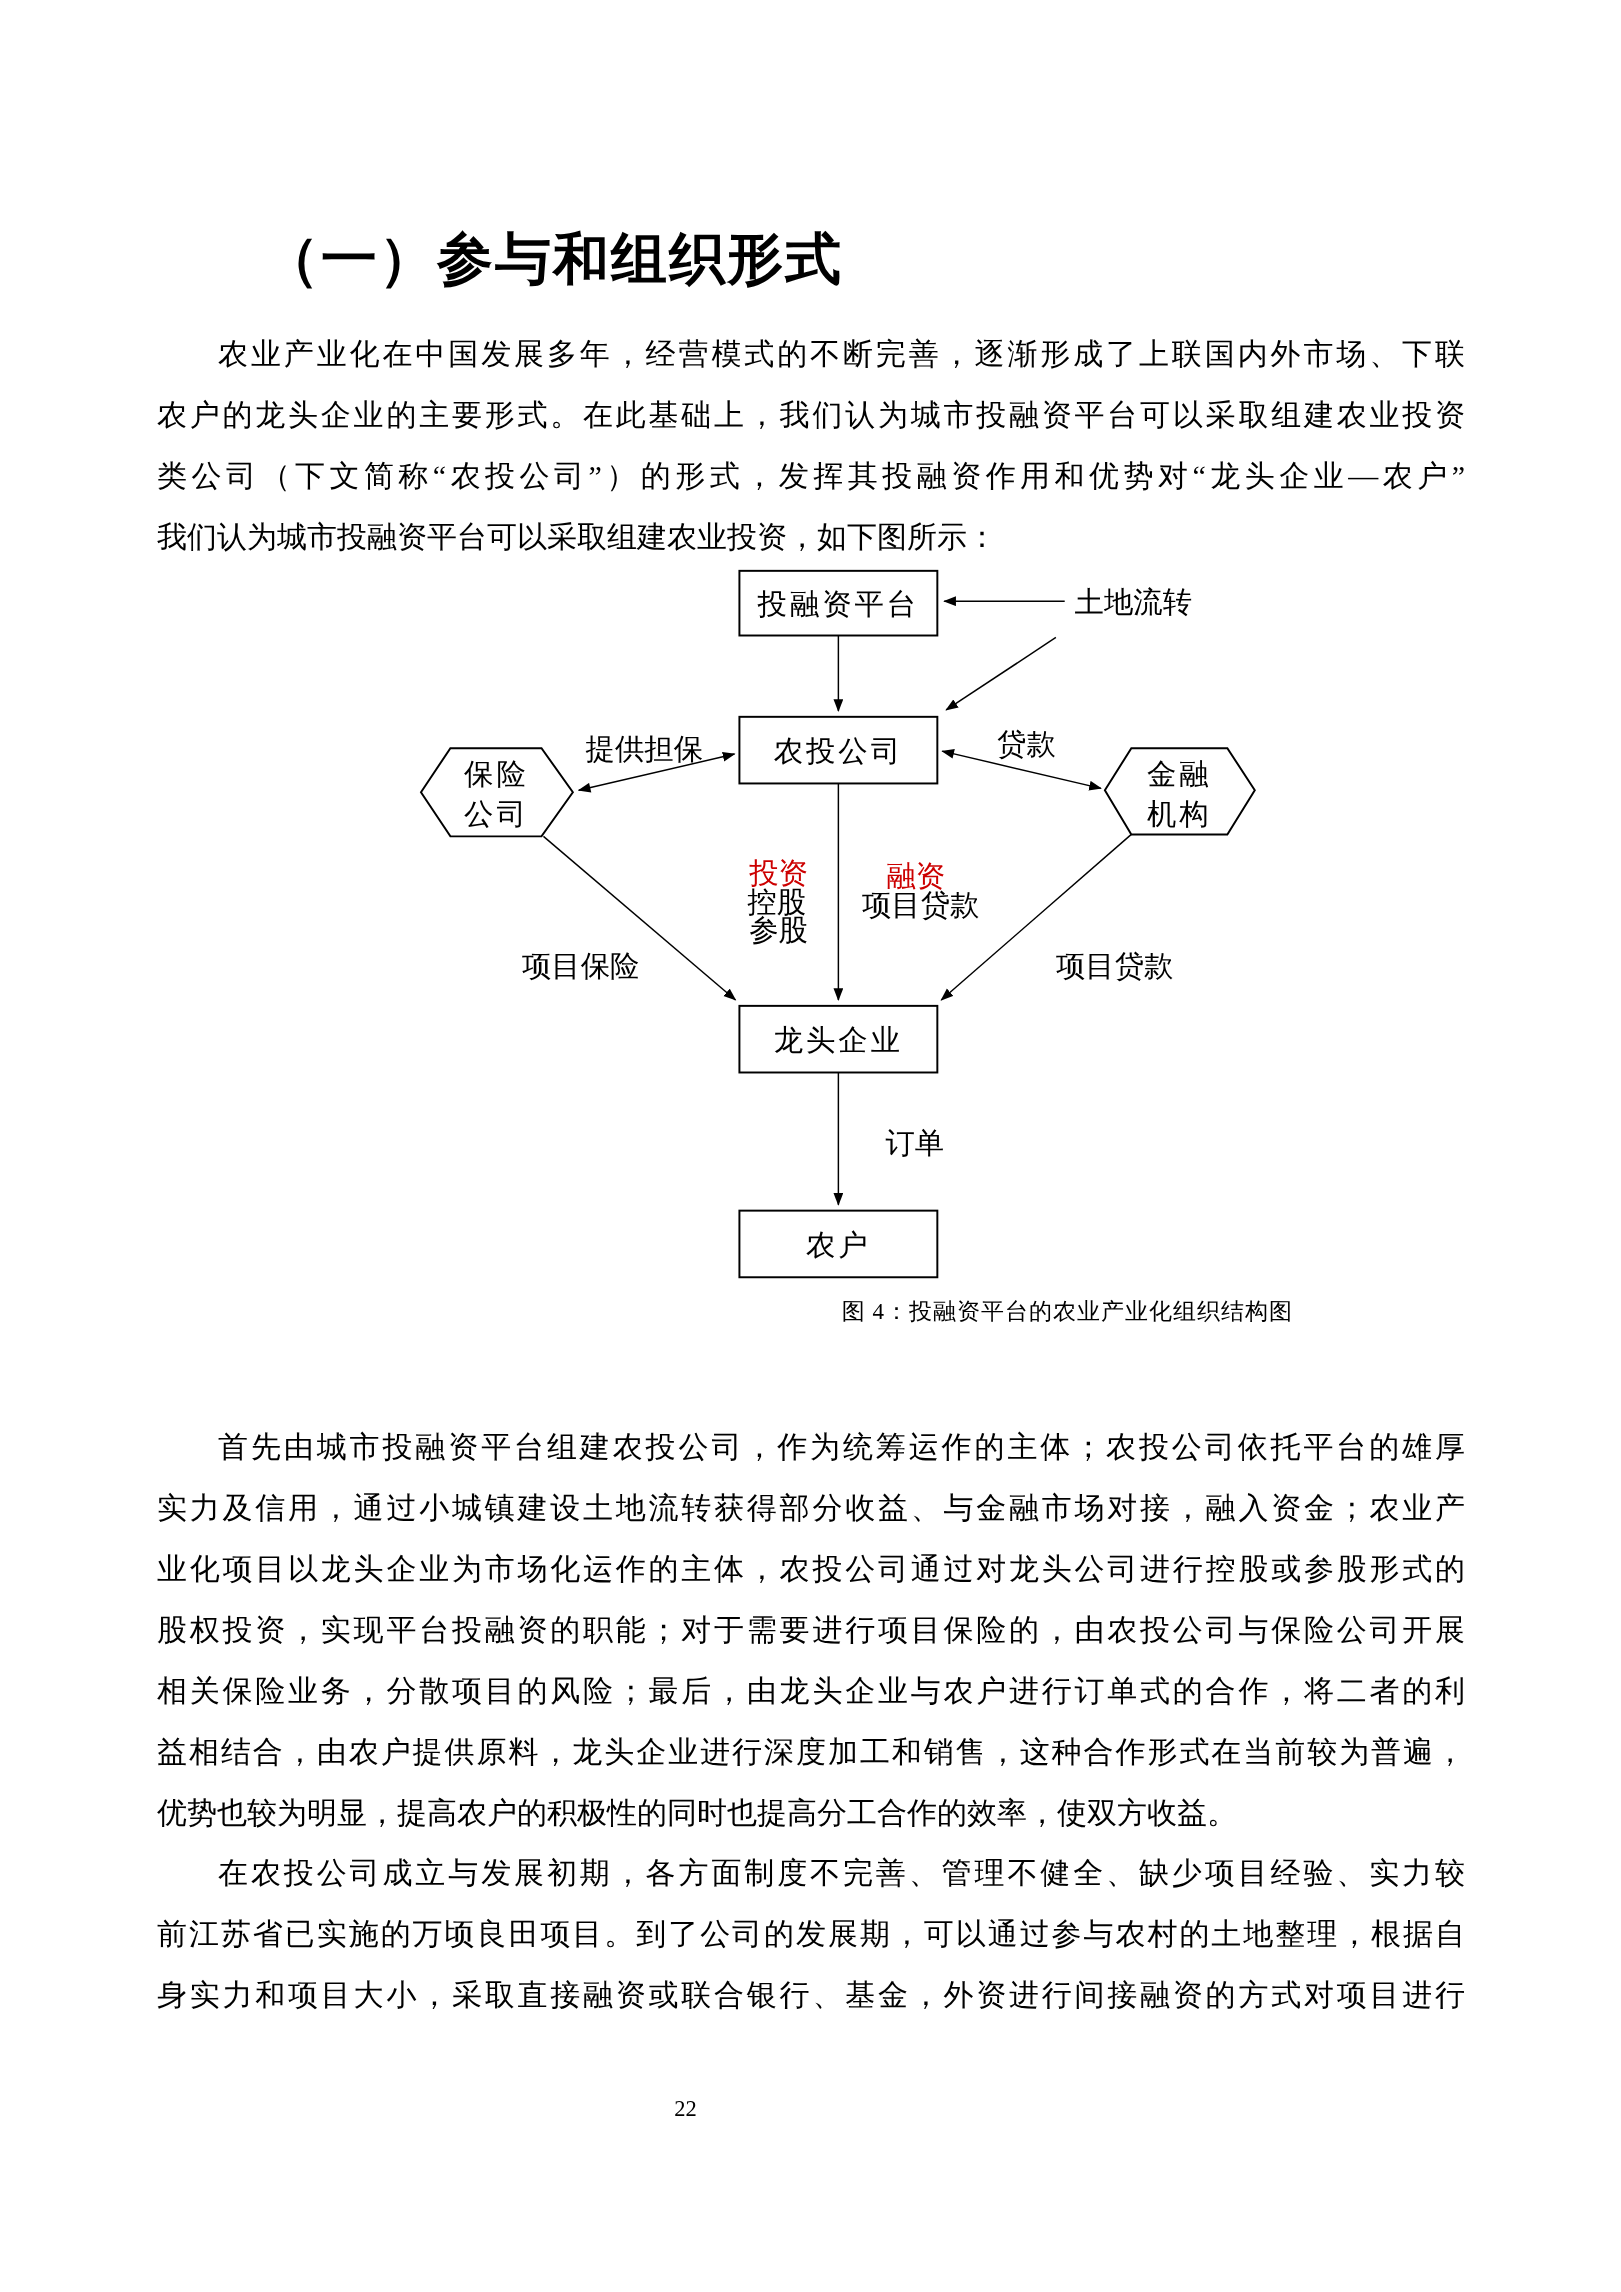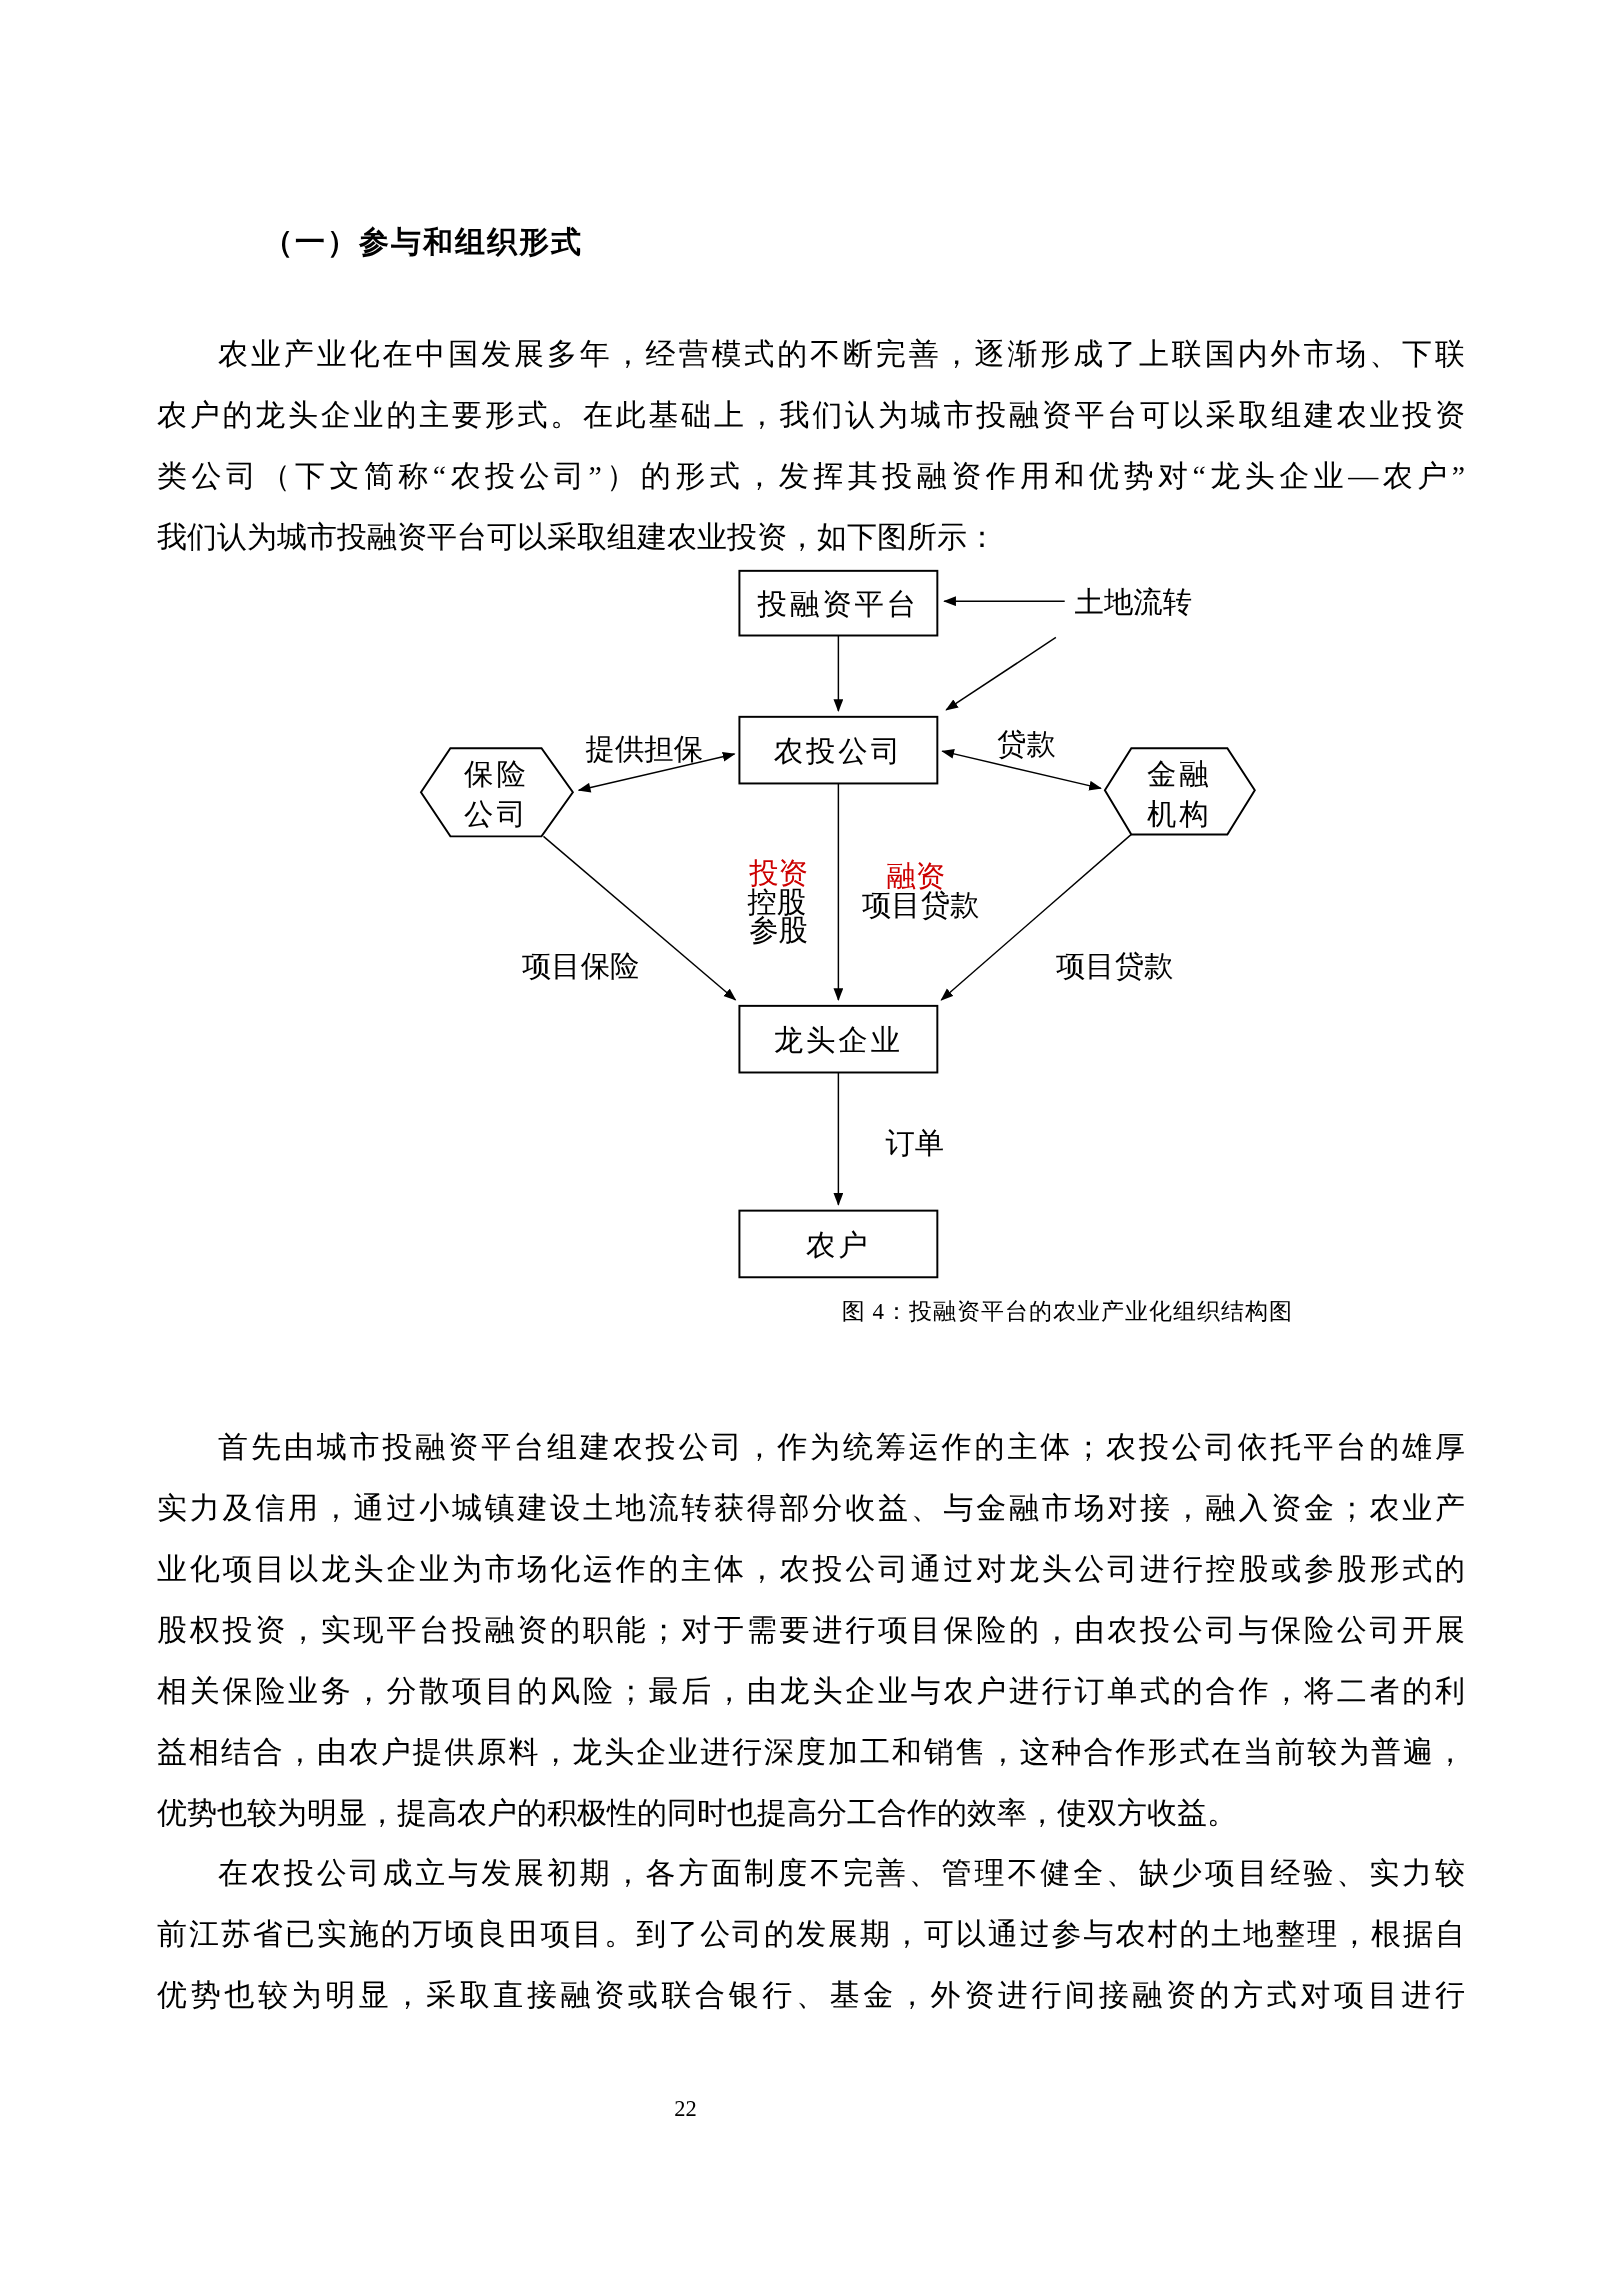--- a/index.html
+++ b/index.html
@@ -6,21 +6,21 @@
   .page{
     position:relative;
     width:1621px;height:2293px;
     background:#ffffff;
     font-family:"Liberation Serif","DejaVu Serif",serif;
     color:#000;
     overflow:hidden;
   }
   .title{
     position:absolute;left:263px;top:222px;
-    font-size:30px;font-weight:bold;letter-spacing:2px;
+    font-size:56px;font-weight:bold;letter-spacing:2px;
   }
   .para{
     position:absolute;left:157px;width:1308px;
     font-size:30px;line-height:61px;
     text-align:justify;
   }
   .para .line{
     height:61px;overflow:hidden;
     text-align:justify;text-align-last:justify;
     text-justify:inter-ideograph;
@@ -123,19 +123,19 @@
     <div class="line">业化项目以龙头企业为市场化运作的主体，农投公司通过对龙头公司进行控股或参股形式的</div>
     <div class="line">股权投资，实现平台投融资的职能；对于需要进行项目保险的，由农投公司与保险公司开展</div>
     <div class="line">相关保险业务，分散项目的风险；最后，由龙头企业与农户进行订单式的合作，将二者的利</div>
     <div class="line">益相结合，由农户提供原料，龙头企业进行深度加工和销售，这种合作形式在当前较为普遍，</div>
     <div class="line short">优势也较为明显，提高农户的积极性的同时也提高分工合作的效率，使双方收益。</div>
   </div>
 
   <div class="para" id="para3">
     <div class="line indent">在农投公司成立与发展初期，各方面制度不完善、管理不健全、缺少项目经验、实力较</div>
     <div class="line">前江苏省已实施的万顷良田项目。到了公司的发展期，可以通过参与农村的土地整理，根据自</div>
-    <div class="line">优势也较为明显，采取直接融资或联合银行、基金，外资进行间接融资的方式对项目进行</div>
+    <div class="line">身实力和项目大小，采取直接融资或联合银行、基金，外资进行间接融资的方式对项目进行</div>
   </div>
 
   <div class="pageno">22</div>
 
 </div>
 
 
 </body></html>

